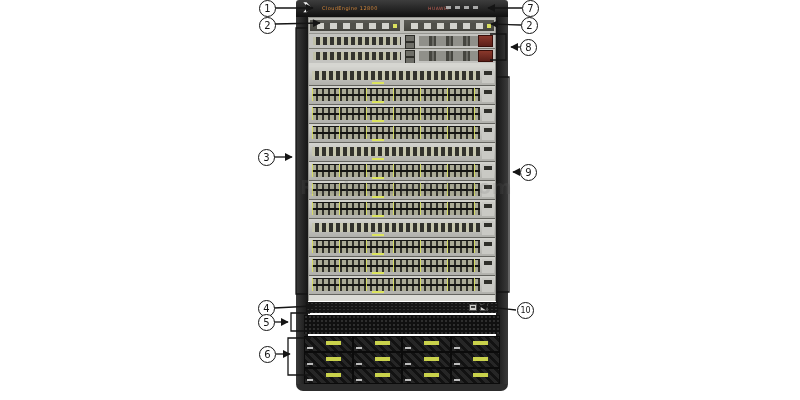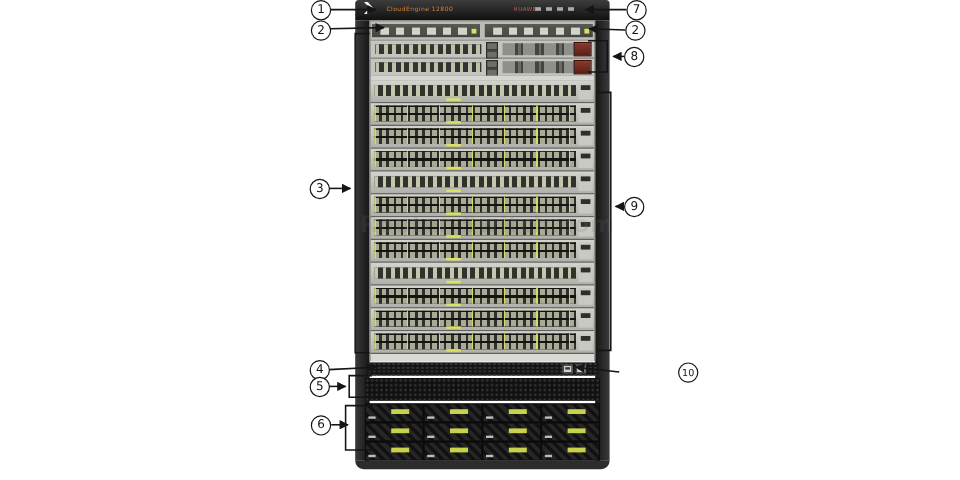--- a/index.html
+++ b/index.html
@@ -293,14 +293,14 @@
 <div class="callout" style="left: 259px; top: 0px;">1</div>
     <div class="callout" style="left: 259px; top: 17px;">2</div>
     <div class="callout" style="left: 258px; top: 149px;">3</div>
     <div class="callout" style="left: 258px; top: 300px;">4</div>
     <div class="callout" style="left: 258px; top: 314px;">5</div>
     <div class="callout" style="left: 259px; top: 346px;">6</div>
     <div class="callout" style="left: 522px; top: 0px;">7</div>
     <div class="callout" style="left: 521px; top: 17px;">2</div>
     <div class="callout" style="left: 520px; top: 39px;">8</div>
     <div class="callout" style="left: 520px; top: 164px;">9</div>
-    <div class="callout" style="left: 517px; top: 302px; font-size: 8px; margin-left: 48px;">10</div>
+    <div class="callout" style="left: 517px; top: 302px; font-size: 8px;">10</div>
   </div>
 
 </body></html>

